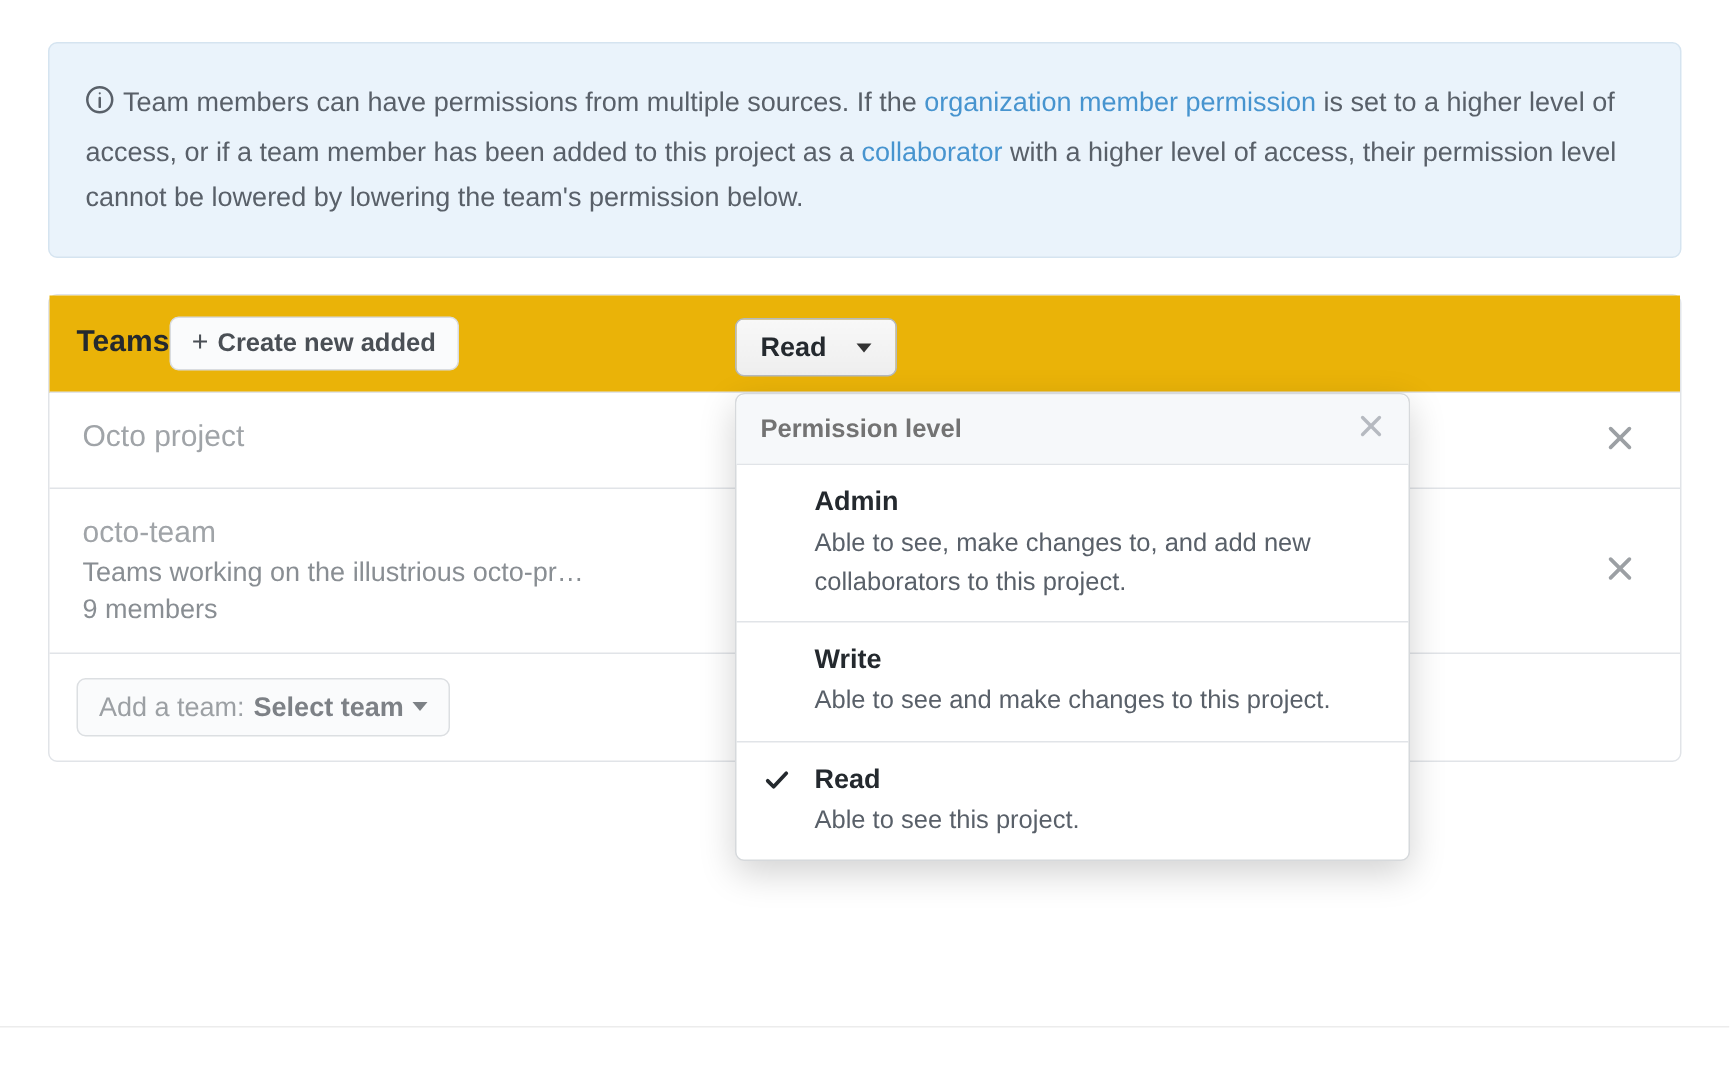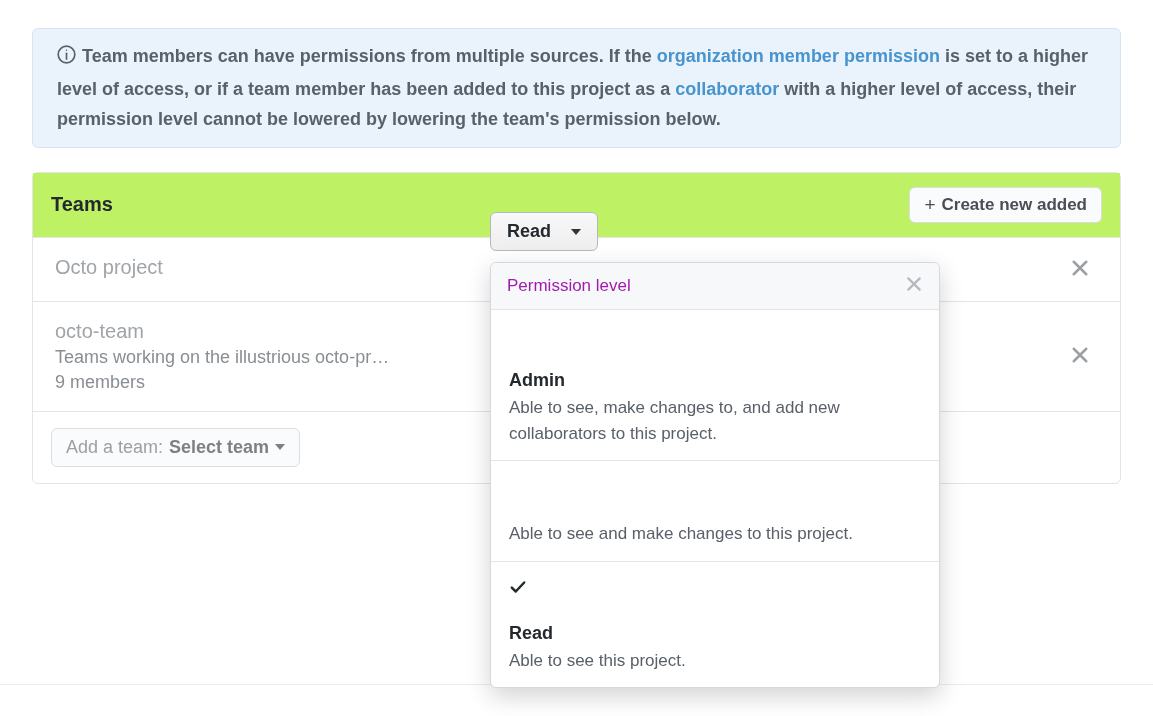--- a/index.html
+++ b/index.html
@@ -10,47 +10,45 @@
       padding: 0;
       width: 1153px;
       height: 716px;
       position: relative;
     }
     .info-banner {
       background: #eaf3fb;
       border: 1px solid #d5e4f0;
       border-radius: 6px;
       margin: 28px 32px 24px 32px;
-      padding: 12px 24px;
+      padding: 24px 24px;
       font-size: 18px;
       line-height: 1.7;
       color: #596069;
-      font-weight: bold;
     }
     .info-banner .info-icon {
       display: inline-block;
       vertical-align: -2px;
       margin-right: 6px;
       color: #596069;
     }
     .info-banner a {
       color: #4794cf;
       text-decoration: none;
     }
     .teams-panel {
       margin: 0 32px;
       border: 1px solid #e1e4e8;
       border-radius: 6px;
       background: #fff;
     }
     .teams-header {
       display: flex;
       align-items: center;
-      justify-content: space-between;
-      background: #bef264;
+      background: #eab308;
       border-bottom: 1px solid #e1e4e8;
       padding: 14px 18px;
     }
     .teams-header-title {
       font-size: 20px;
       font-weight: 600;
       color: #24292e;
     }
     .btn {
       display: inline-flex;
@@ -156,30 +154,29 @@
     }
     .popover-header {
       display: flex;
       align-items: center;
       justify-content: space-between;
       background: #f6f8fa;
       border-bottom: 1px solid #e1e4e8;
       padding: 12px 16px;
       border-radius: 6px 6px 0 0;
     }
-    .popover-title { font-weight: 400; font-size: 17px; color: #a21caf; }
+    .popover-title { font-weight: 700; font-size: 17px; color: #737373; }
     .popover-close { font-size: 22px; color: #b6bac0; cursor: pointer; line-height: 1; }
     .popover-item {
       display: flex;
       align-items: flex-start;
-      gap: 22px;
+      gap: 10px;
       padding: 14px 18px;
       border-bottom: 1px solid #e1e4e8;
       cursor: pointer;
-      flex-direction: column;
     }
     .popover-item:last-child { border-bottom: none; }
     .popover-item .check-col {
       width: 24px;
       flex: 0 0 24px;
       padding-top: 2px;
     }
     .popover-item .item-body { flex: 1; }
     .popover-item .item-title {
       font-size: 18px;
@@ -291,20 +288,21 @@
     <div class="check-col"></div>
     <div class="item-body">
       <div class="item-title">Admin</div>
       <div class="item-desc">Able to see, make changes to, and add new collaborators to this project.</div>
     </div>
   </div>
 
   <div class="popover-item">
     <div class="check-col"></div>
     <div class="item-body">
+      <div class="item-title">Write</div>
       <div class="item-desc">Able to see and make changes to this project.</div>
     </div>
   </div>
 
   <div class="popover-item">
     <div class="check-col">
       <span class="check-mark">
         <svg width="18" height="18" viewBox="0 0 16 16" fill="none" stroke="currentColor" stroke-width="2.2" stroke-linecap="round" stroke-linejoin="round">
             <polyline points="2.5 8.5 6 12 13.5 4"></polyline>
           </svg>

